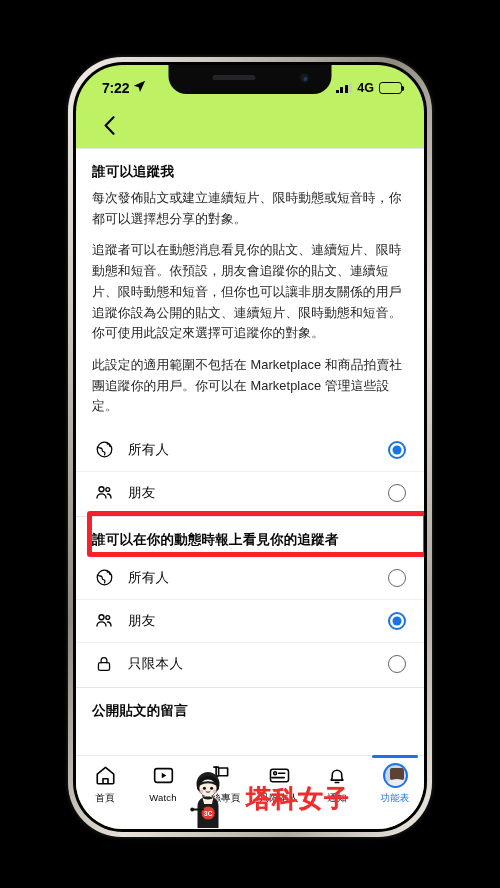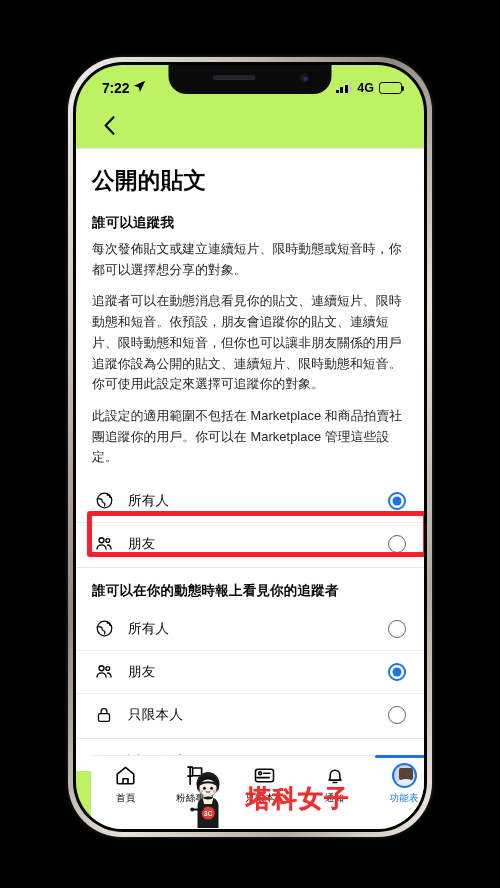--- a/index.html
+++ b/index.html
@@ -195,21 +195,21 @@
     width: 341px; height: 46px;
     border: 5px solid #f8202a;
     border-radius: 3px;
     pointer-events: none;
     z-index: 30;
   }
 
   
   .tabbar {
     position: absolute;
-    left: 15px; bottom: 0;
+    left: 0; bottom: 0;
     width: 100%;
     height: 74px;
     background: #fff;
     border-top: 1px solid #e9ebee;
     display: flex;
     align-items: flex-start;
     padding-top: 7px;
     z-index: 20;
   }
   .tab {
@@ -314,21 +314,20 @@
         <div class="nav-row">
           <div class="back-btn">
             <svg width="11" height="19" viewBox="0 0 11 19">
               <path d="M9.5 1.2 1.6 9.5l7.9 8.3" stroke="#050505" stroke-width="2.1" fill="none" stroke-linecap="round" stroke-linejoin="round"></path>
             </svg>
           </div>
         </div>
 
         <div class="content">
 
-          <div class="page-title">公開的貼文</div>
 
           <div class="sec-head">誰可以追蹤我</div>
           <div class="body-text">每次發佈貼文或建立連續短片、限時動態或短音時，你都可以選擇想分享的對象。</div>
           <div class="body-text">追蹤者可以在動態消息看見你的貼文、連續短片、限時動態和短音。依預設，朋友會追蹤你的貼文、連續短片、限時動態和短音，但你也可以讓非朋友關係的用戶追蹤你設為公開的貼文、連續短片、限時動態和短音。你可使用此設定來選擇可追蹤你的對象。</div>
           <div class="body-text">此設定的適用範圍不包括在 Marketplace 和商品拍賣社團追蹤你的用戶。你可以在 Marketplace 管理這些設定。</div>
 
           <div class="opt-row">
             <span class="opt-icon">
               <svg width="19" height="19" viewBox="0 0 24 24" fill="none" stroke="#050505" stroke-width="1.6">
                 <circle cx="12" cy="12" r="9.2"></circle>
@@ -403,20 +402,29 @@
           <div class="tab">
             <span class="tab-ico">
               <svg width="23" height="23" viewBox="0 0 24 24" fill="none" stroke="#050505" stroke-width="1.7">
                 <path d="M3.4 10.6 12 3.6l8.6 7v9a1 1 0 0 1-1 1H4.4a1 1 0 0 1-1-1z" stroke-linejoin="round"></path>
                 <path d="M9.4 20.6v-5.2h5.2v5.2" stroke-linejoin="round"></path>
               </svg>
             </span>
             <span class="tab-label">首頁</span>
           </div>
 
+          <div class="tab">
+            <span class="tab-ico">
+              <svg width="23" height="23" viewBox="0 0 24 24" fill="none" stroke="#050505" stroke-width="1.7">
+                <rect x="2.8" y="4.8" width="18.4" height="14.4" rx="2.4"></rect>
+                <path d="M10.2 9.2 15 12l-4.8 2.8z" fill="#050505" stroke="none"></path>
+              </svg>
+            </span>
+            <span class="tab-label">Watch</span>
+          </div>
 
           <div class="tab">
             <span class="tab-ico">
               <svg width="23" height="23" viewBox="0 0 24 24" fill="none" stroke="#050505" stroke-width="1.7">
                 <path d="M6.4 3.2v18" stroke-linecap="round"></path>
                 <path d="M9 4.2h9.4v8H9z" stroke-linejoin="round"></path>
                 <path d="M4 3.2h4.8M4 12.6h4.4" stroke-linecap="round"></path>
               </svg>
             </span>
             <span class="tab-label">粉絲專頁</span>

